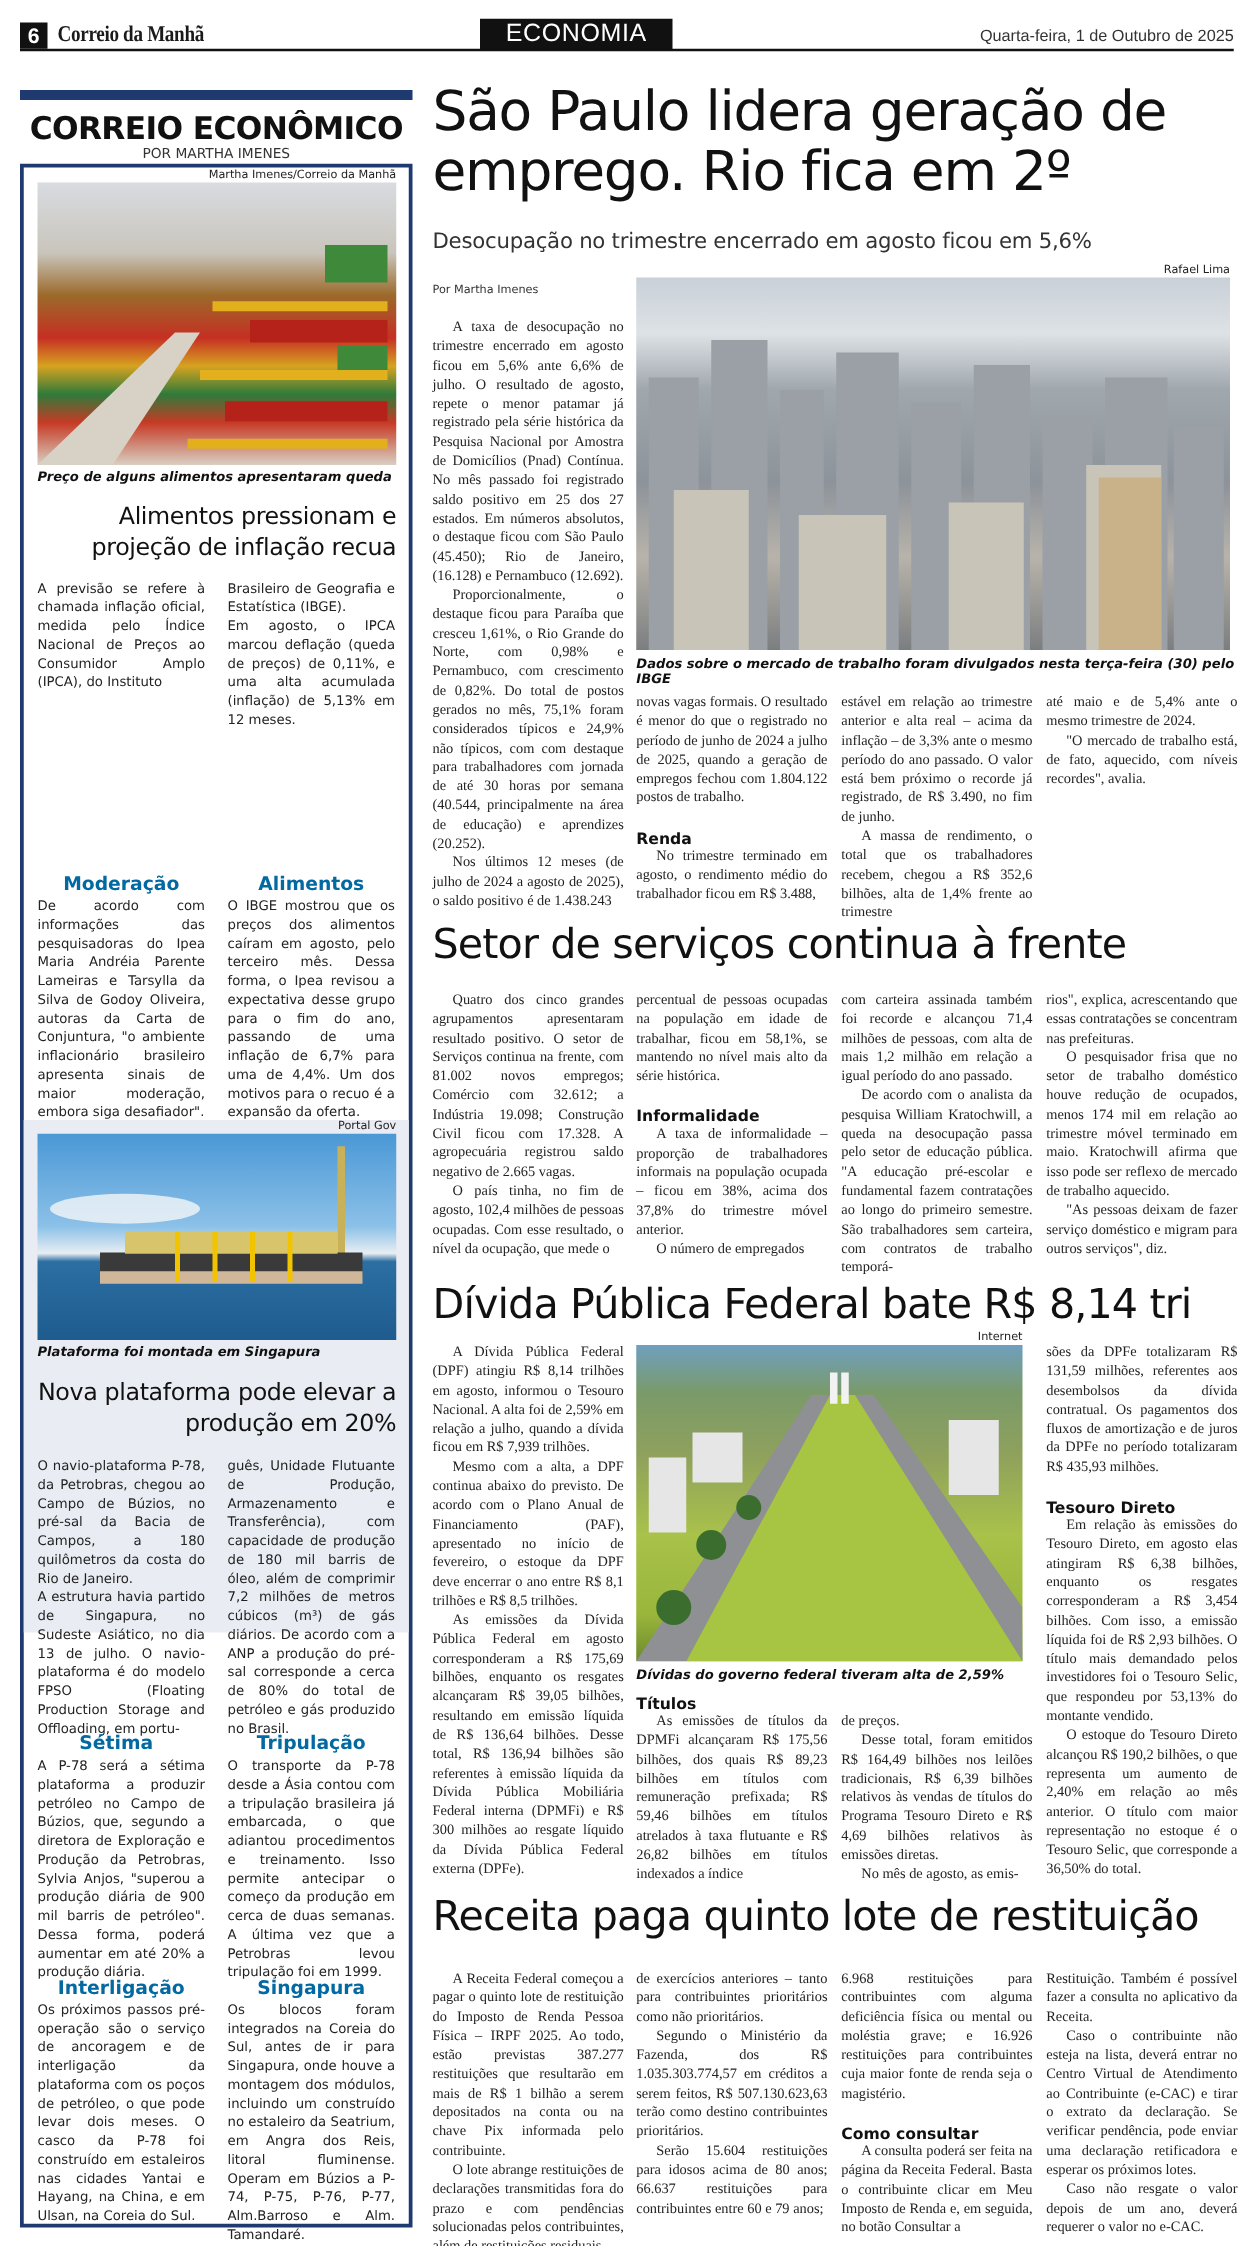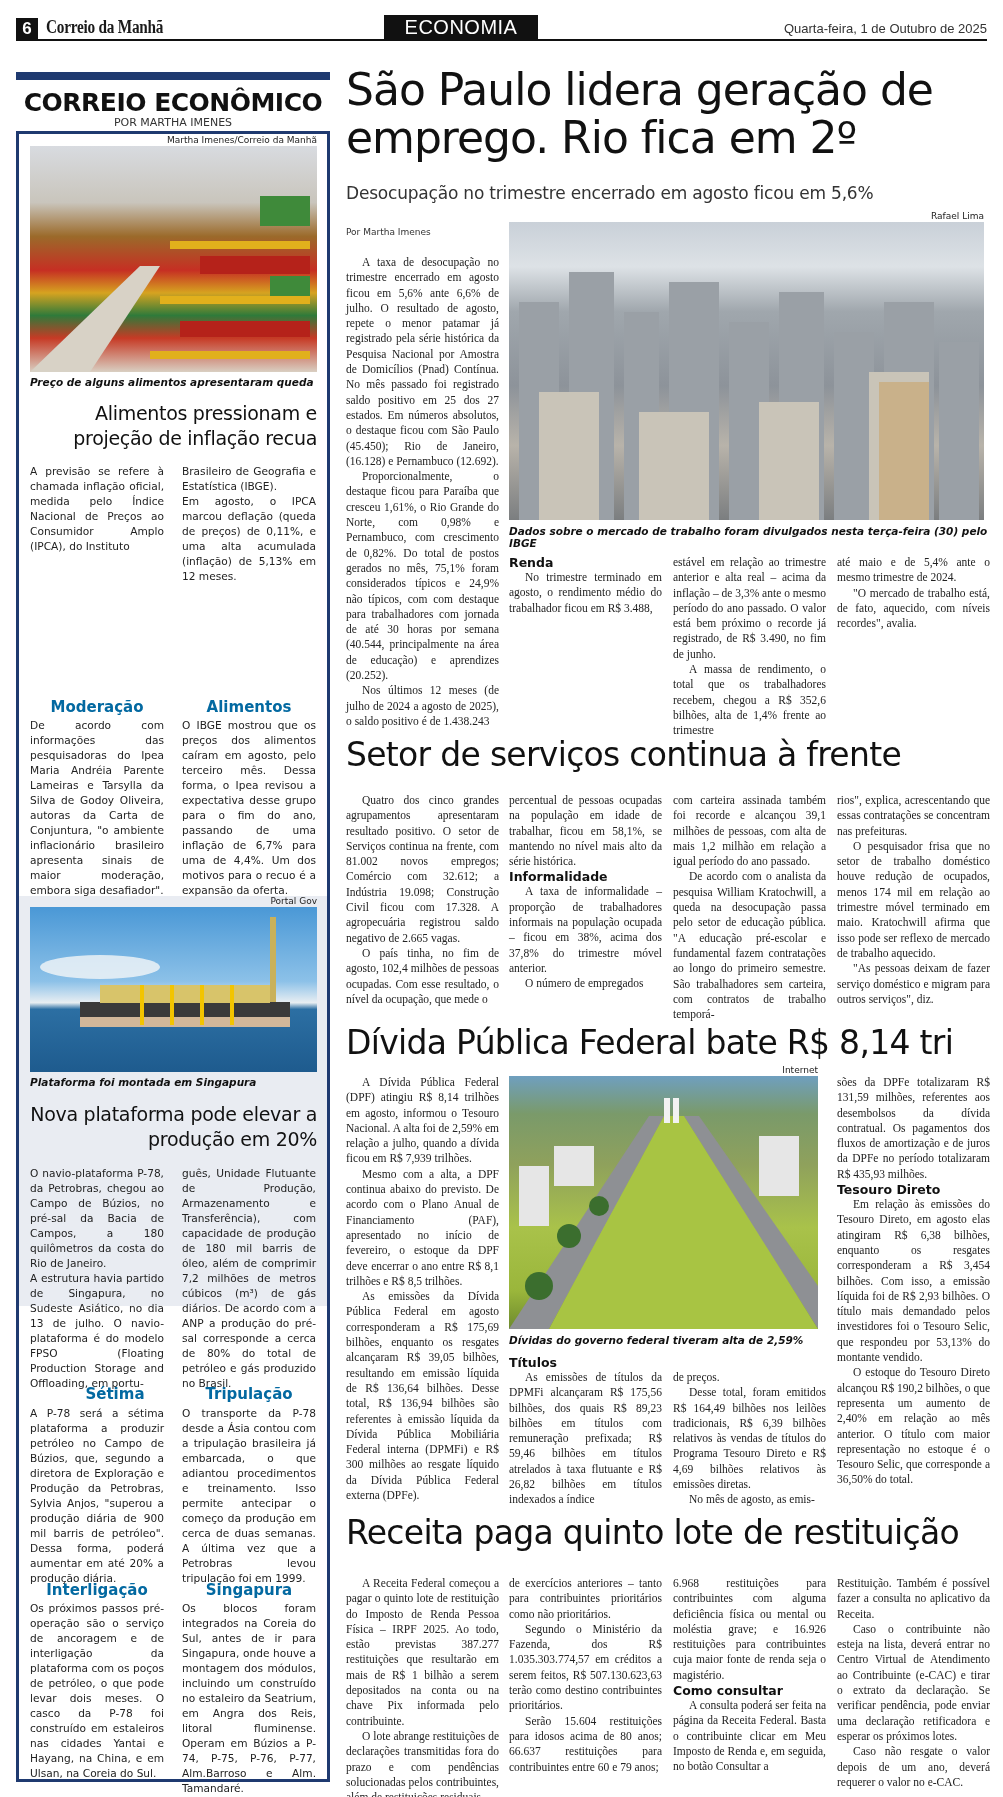--- a/index.html
+++ b/index.html
@@ -32,21 +32,21 @@
 #ph-platform{left:30px;top:907px;width:287px;height:165px;background:linear-gradient(180deg,#4a98d6 0%,#8cc1e8 45%,#e8eef2 58%,#2c6fa3 62%,#1e5b8e 100%)}
 #ph-city{left:509px;top:222px;width:475px;height:298px;background:linear-gradient(180deg,#c9d0d8 0%,#dde2e6 15%,#a0a7ad 30%,#8d939a 55%,#b8b3aa 75%,#7b7e80 100%)}
 #ph-brasilia{left:509px;top:1076px;width:309px;height:253px;background:linear-gradient(180deg,#6f9fbf 0%,#7a9a6a 15%,#8fa15c 35%,#a9c24a 60%,#9ab63b 85%,#6d8a2e 100%)}
 
 
 .headline{font:44px "DejaVu Sans",sans-serif;letter-spacing:-1px;line-height:48px;color:#111}
 .sec-head{font:33px "DejaVu Sans",sans-serif;letter-spacing:-0.7px;color:#111;white-space:nowrap}
 .col{font:11.5px "Liberation Serif",serif;line-height:15.3px;text-align:justify;width:153px;color:#222;hyphens:auto}
 .col p{text-indent:16px}
 .col p.ni{text-indent:0}
-.col h4{font:bold 12.5px "DejaVu Sans",sans-serif;margin-top:0;color:#111;text-indent:0}
+.col h4{font:bold 12.5px "DejaVu Sans",sans-serif;margin-top:16px;color:#111;text-indent:0}
 #subhead{left:346px;top:183px;font:17px "DejaVu Sans",sans-serif;color:#333;letter-spacing:-0.2px}
 #byline{left:346px;top:227px;font:9px "DejaVu Sans",sans-serif;color:#333}
 </style>
 </head>
 <body>
 
 <div class="abs" id="page-num">6</div>
 <div class="abs" id="paper-name">Correio da Manhã</div>
 <div class="abs" id="section">ECONOMIA</div>
 <div class="abs" id="date">Quarta-feira, 1 de Outubro de 2025</div>
@@ -109,21 +109,21 @@
 </div>
 <div class="abs caption" style="left:30px;top:1076px">Plataforma foi montada em Singapura</div>
 <div class="abs sb-head" style="left:30px;top:1102px;width:287px">Nova plataforma pode elevar a produção em 20%</div>
 <div class="abs sb-col" style="left:30px;top:1166px">
   <p>O navio-plataforma P-78, da Petrobras, chegou ao Campo de Búzios, no pré-sal da Bacia de Campos, a 180 quilômetros da costa do Rio de Janeiro.</p>
   <p>A estrutura havia partido de Singapura, no Sudeste Asiático, no dia 13 de julho. O navio-plataforma é do modelo FPSO (Floating Production Storage and Offloading, em portu-</p>
 </div>
 <div class="abs sb-col" style="left:182px;top:1166px">
   <p>guês, Unidade Flutuante de Produção, Armazenamento e Transferência), com capacidade de produção de 180 mil barris de óleo, além de comprimir 7,2 milhões de metros cúbicos (m³) de gás diários. De acordo com a ANP a produção do pré-sal corresponde a cerca de 80% do total de petróleo e gás produzido no Brasil.</p>
 </div>
-<div class="abs sb-sub" style="left:48px;top:1385px">Sétima</div>
+<div class="abs sb-sub" style="left:26px;top:1385px">Sétima</div>
 <div class="abs sb-col" style="left:30px;top:1406px">A P-78 será a sétima plataforma a produzir petróleo no Campo de Búzios, que, segundo a diretora de Exploração e Produção da Petrobras, Sylvia Anjos, "superou a produção diária de 900 mil barris de petróleo". Dessa forma, poderá aumentar em até 20% a produção diária.</div>
 <div class="abs sb-sub" style="left:182px;top:1385px">Tripulação</div>
 <div class="abs sb-col" style="left:182px;top:1406px">O transporte da P-78 desde a Ásia contou com a tripulação brasileira já embarcada, o que adiantou procedimentos e treinamento. Isso permite antecipar o começo da produção em cerca de duas semanas. A última vez que a Petrobras levou tripulação foi em 1999.</div>
 <div class="abs sb-sub" style="left:30px;top:1581px">Interligação</div>
 <div class="abs sb-col" style="left:30px;top:1601px">Os próximos passos pré-operação são o serviço de ancoragem e de interligação da plataforma com os poços de petróleo, o que pode levar dois meses. O casco da P-78 foi construído em estaleiros nas cidades Yantai e Hayang, na China, e em Ulsan, na Coreia do Sul.</div>
 <div class="abs sb-sub" style="left:182px;top:1581px">Singapura</div>
 <div class="abs sb-col" style="left:182px;top:1601px">Os blocos foram integrados na Coreia do Sul, antes de ir para Singapura, onde houve a montagem dos módulos, incluindo um construído no estaleiro da Seatrium, em Angra dos Reis, litoral fluminense. Operam em Búzios a P-74, P-75, P-76, P-77, Alm.Barroso e Alm. Tamandaré.</div>
 
 <div class="abs headline" style="left:346px;top:66px;width:650px">São Paulo lidera geração de emprego. Rio fica em 2º</div>
 <div class="abs" id="subhead">Desocupação no trimestre encerrado em agosto ficou em 5,6%</div>
@@ -152,20 +152,21 @@
   </svg>
 </div>
 <div class="abs caption" style="left:509px;top:525px">Dados sobre o mercado de trabalho foram divulgados nesta terça-feira (30) pelo IBGE</div>
 
 <div class="abs col" style="left:346px;top:255px">
   <p>A taxa de desocupação no trimestre encerrado em agosto ficou em 5,6% ante 6,6% de julho. O resultado de agosto, repete o menor patamar já registrado pela série histórica da Pesquisa Nacional por Amostra de Domicílios (Pnad) Contínua. No mês passado foi registrado saldo positivo em 25 dos 27 estados. Em números absolutos, o destaque ficou com São Paulo (45.450); Rio de Janeiro, (16.128) e Pernambuco (12.692).</p>
   <p>Proporcionalmente, o destaque ficou para Paraíba que cresceu 1,61%, o Rio Grande do Norte, com 0,98% e Pernambuco, com crescimento de 0,82%. Do total de postos gerados no mês, 75,1% foram considerados típicos e 24,9% não típicos, com com destaque para trabalhadores com jornada de até 30 horas por semana (40.544, principalmente na área de educação) e aprendizes (20.252).</p>
   <p>Nos últimos 12 meses (de julho de 2024 a agosto de 2025), o saldo positivo é de 1.438.243</p>
 </div>
 <div class="abs col" style="left:509px;top:555px">
+  <p class="ni">novas vagas formais. O resultado é menor do que o registrado no período de junho de 2024 a julho de 2025, quando a geração de empregos fechou com 1.804.122 postos de trabalho.</p>
   <h4>Renda</h4>
   <p>No trimestre terminado em agosto, o rendimento médio do trabalhador ficou em R$ 3.488,</p>
 </div>
 <div class="abs col" style="left:673px;top:555px">
   <p class="ni">estável em relação ao trimestre anterior e alta real – acima da inflação – de 3,3% ante o mesmo período do ano passado. O valor está bem próximo o recorde já registrado, de R$ 3.490, no fim de junho.</p>
   <p>A massa de rendimento, o total que os trabalhadores recebem, chegou a R$ 352,6 bilhões, alta de 1,4% frente ao trimestre</p>
 </div>
 <div class="abs col" style="left:837px;top:555px">
   <p class="ni">até maio e de 5,4% ante o mesmo trimestre de 2024.</p>
   <p>"O mercado de trabalho está, de fato, aquecido, com níveis recordes", avalia.</p>
@@ -176,21 +177,21 @@
   <p>Quatro dos cinco grandes agrupamentos apresentaram resultado positivo. O setor de Serviços continua na frente, com 81.002 novos empregos; Comércio com 32.612; a Indústria 19.098; Construção Civil ficou com 17.328. A agropecuária registrou saldo negativo de 2.665 vagas.</p>
   <p>O país tinha, no fim de agosto, 102,4 milhões de pessoas ocupadas. Com esse resultado, o nível da ocupação, que mede o</p>
 </div>
 <div class="abs col" style="left:509px;top:793px">
   <p class="ni">percentual de pessoas ocupadas na população em idade de trabalhar, ficou em 58,1%, se mantendo no nível mais alto da série histórica.</p>
   <h4>Informalidade</h4>
   <p>A taxa de informalidade – proporção de trabalhadores informais na população ocupada – ficou em 38%, acima dos 37,8% do trimestre móvel anterior.</p>
   <p>O número de empregados</p>
 </div>
 <div class="abs col" style="left:673px;top:793px">
-  <p class="ni">com carteira assinada também foi recorde e alcançou 39,1 milhões de pessoas, com alta de mais 1,2 milhão em relação a igual período do ano passado.</p>
+  <p class="ni">com carteira assinada também foi recorde e alcançou 71,4 milhões de pessoas, com alta de mais 1,2 milhão em relação a igual período do ano passado.</p>
   <p>De acordo com o analista da pesquisa William Kratochwill, a queda na desocupação passa pelo setor de educação pública. "A educação pré-escolar e fundamental fazem contratações ao longo do primeiro semestre. São trabalhadores sem carteira, com contratos de trabalho temporá-</p>
 </div>
 <div class="abs col" style="left:837px;top:793px">
   <p class="ni">rios", explica, acrescentando que essas contratações se concentram nas prefeituras.</p>
   <p>O pesquisador frisa que no setor de trabalho doméstico houve redução de ocupados, menos 174 mil em relação ao trimestre móvel terminado em maio. Kratochwill afirma que isso pode ser reflexo de mercado de trabalho aquecido.</p>
   <p>"As pessoas deixam de fazer serviço doméstico e migram para outros serviços", diz.</p>
 </div>
 
 <div class="abs sec-head" style="left:346px;top:1023px">Dívida Pública Federal bate R$ 8,14 tri</div>
 <div class="abs credit" style="left:509px;top:1065px;width:309px">Internet</div>

